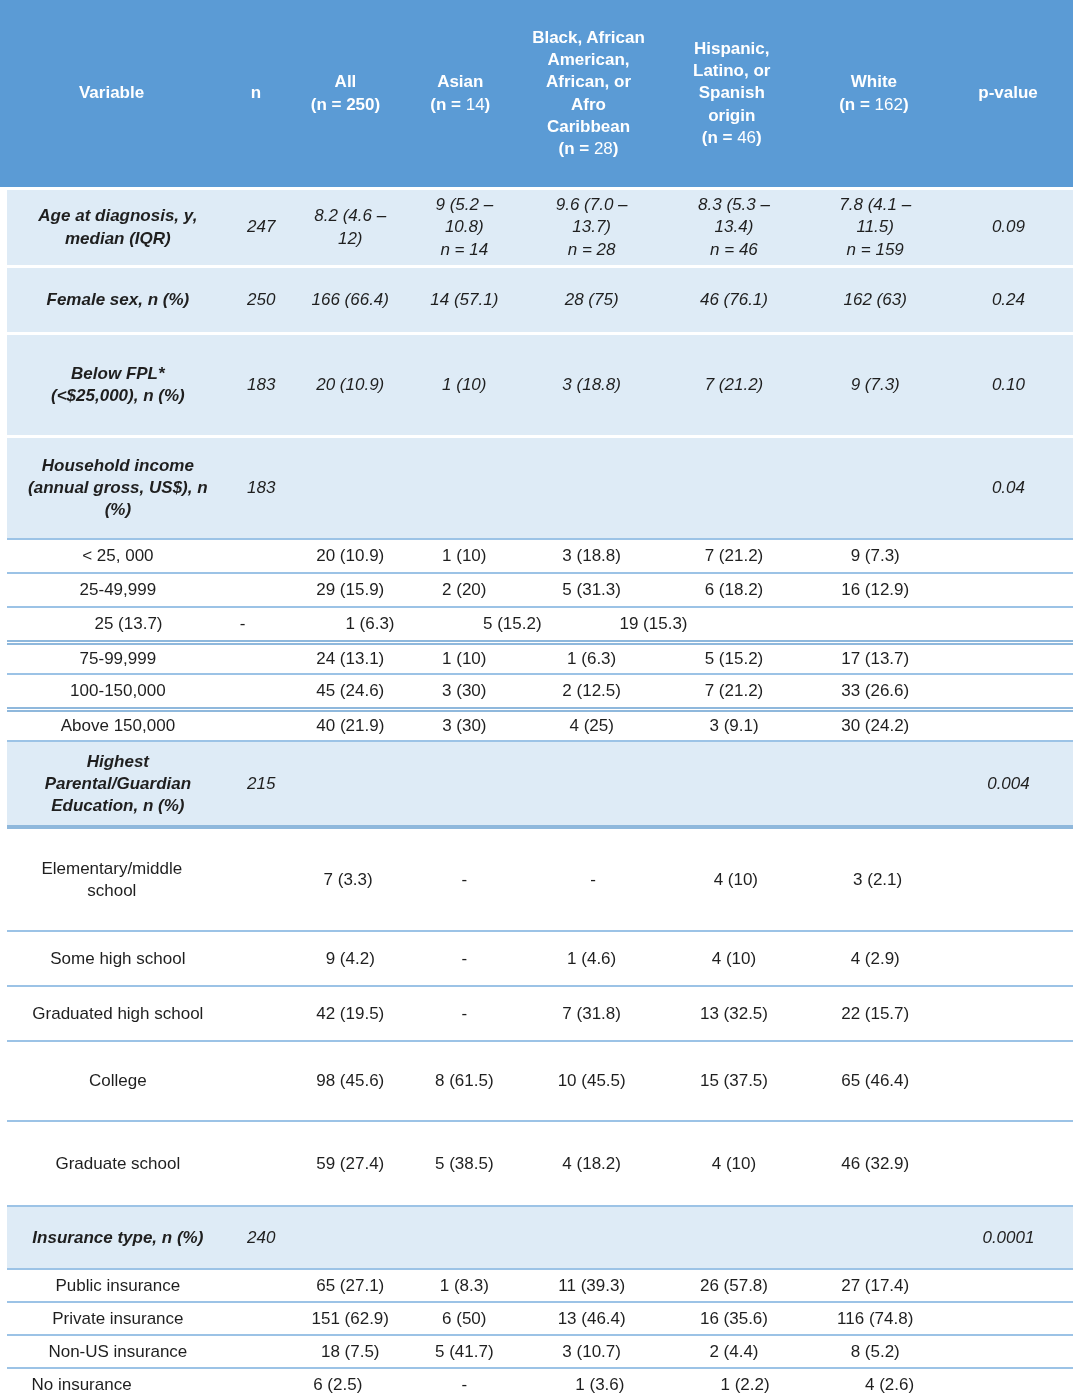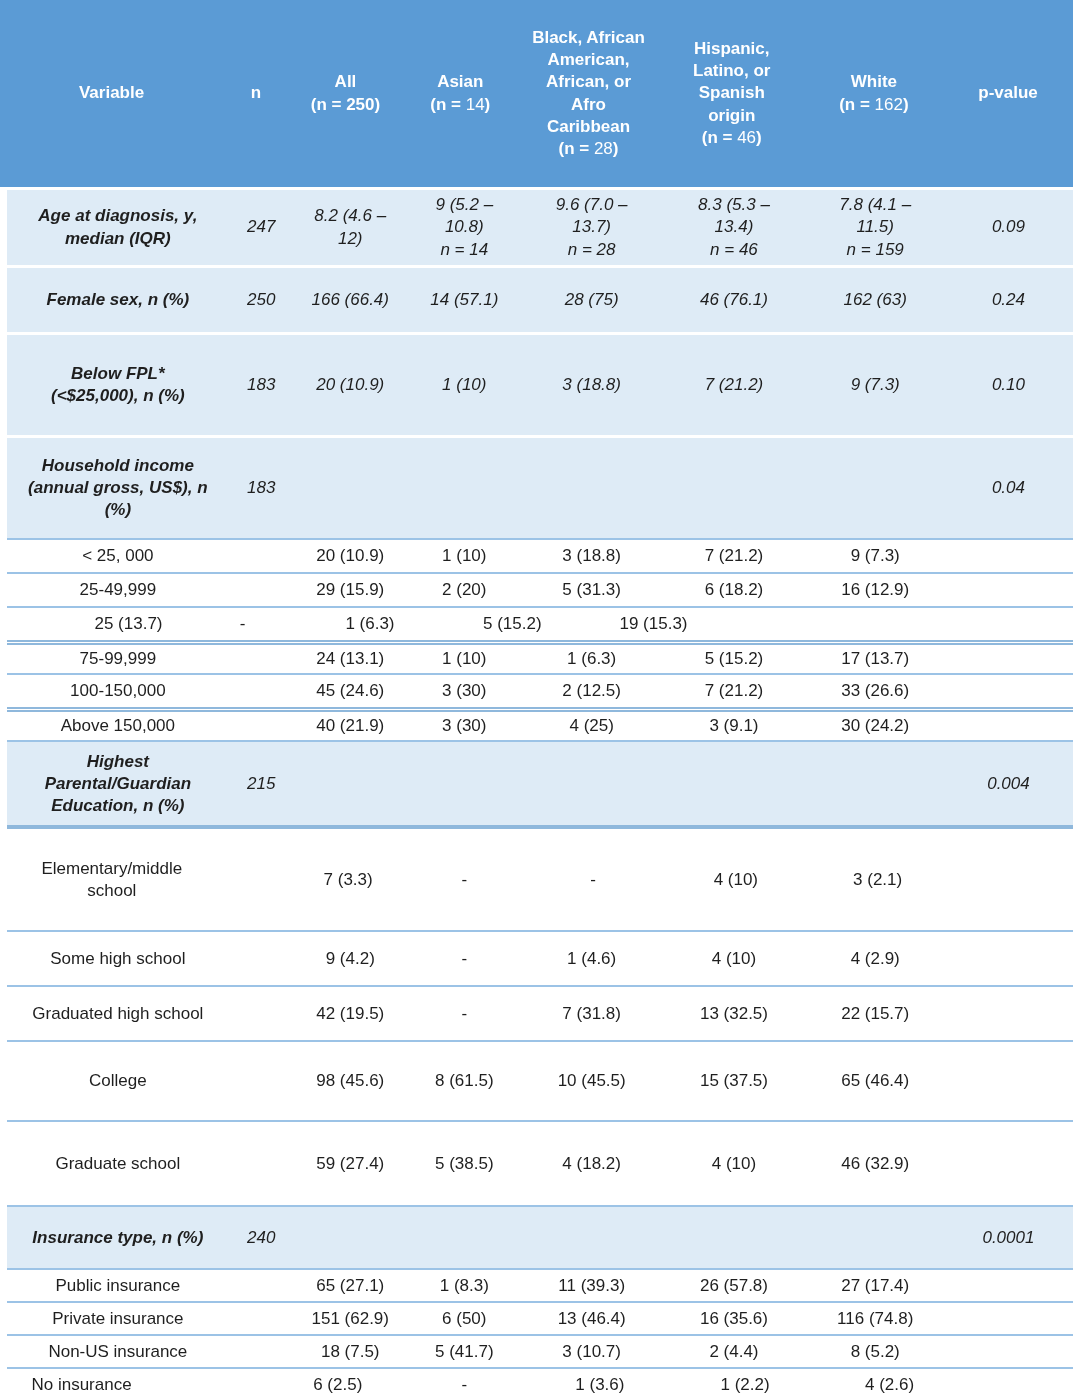--- a/index.html
+++ b/index.html
@@ -161,21 +161,21 @@
     <div class="row body row-white" style="min-height: 34px;">
       <div class="cell c0">100-150,000</div>
       <div class="cell c1"></div>
       <div class="cell c2">45 (24.6)</div>
       <div class="cell c3">3 (30)</div>
       <div class="cell c4">2 (12.5)</div>
       <div class="cell c5">7 (21.2)</div>
       <div class="cell c6">33 (26.6)</div>
       <div class="cell c7"></div>
     </div>
-    <div class="row body row-white divider-double" style="min-height: 33px;">
+    <div class="row body row-white divider-double" style="min-height: 33px; justify-content: flex-end;">
       <div class="cell c0">Above 150,000</div>
       <div class="cell c1"></div>
       <div class="cell c2">40 (21.9)</div>
       <div class="cell c3">3 (30)</div>
       <div class="cell c4">4 (25)</div>
       <div class="cell c5">3 (9.1)</div>
       <div class="cell c6">30 (24.2)</div>
       <div class="cell c7"></div>
     </div>
     <div class="row body row-blue" style="min-height: 85px;">

